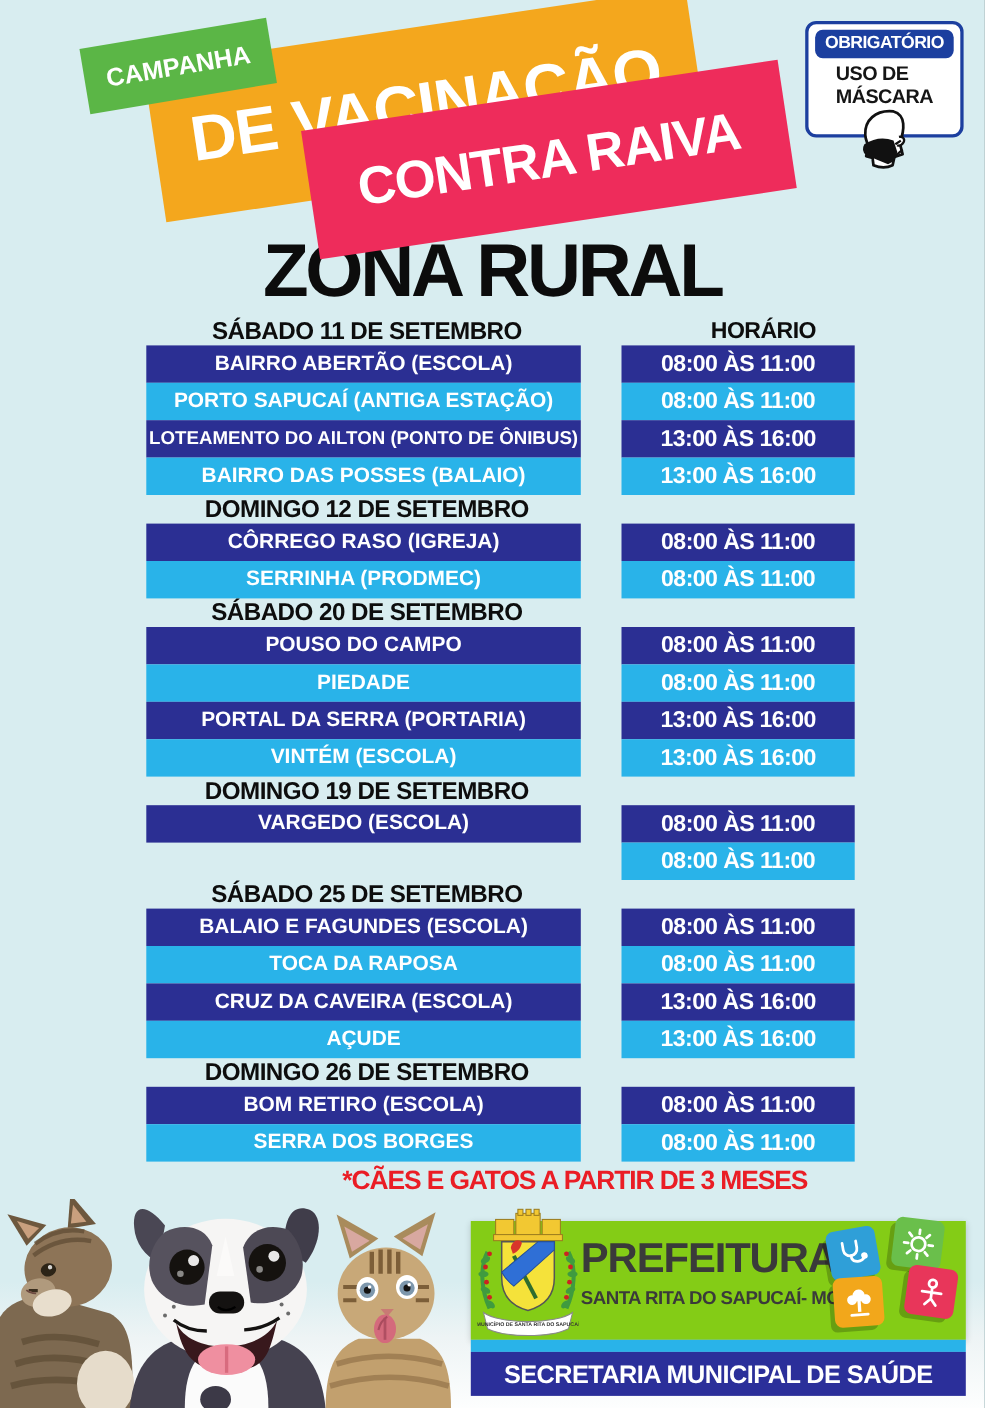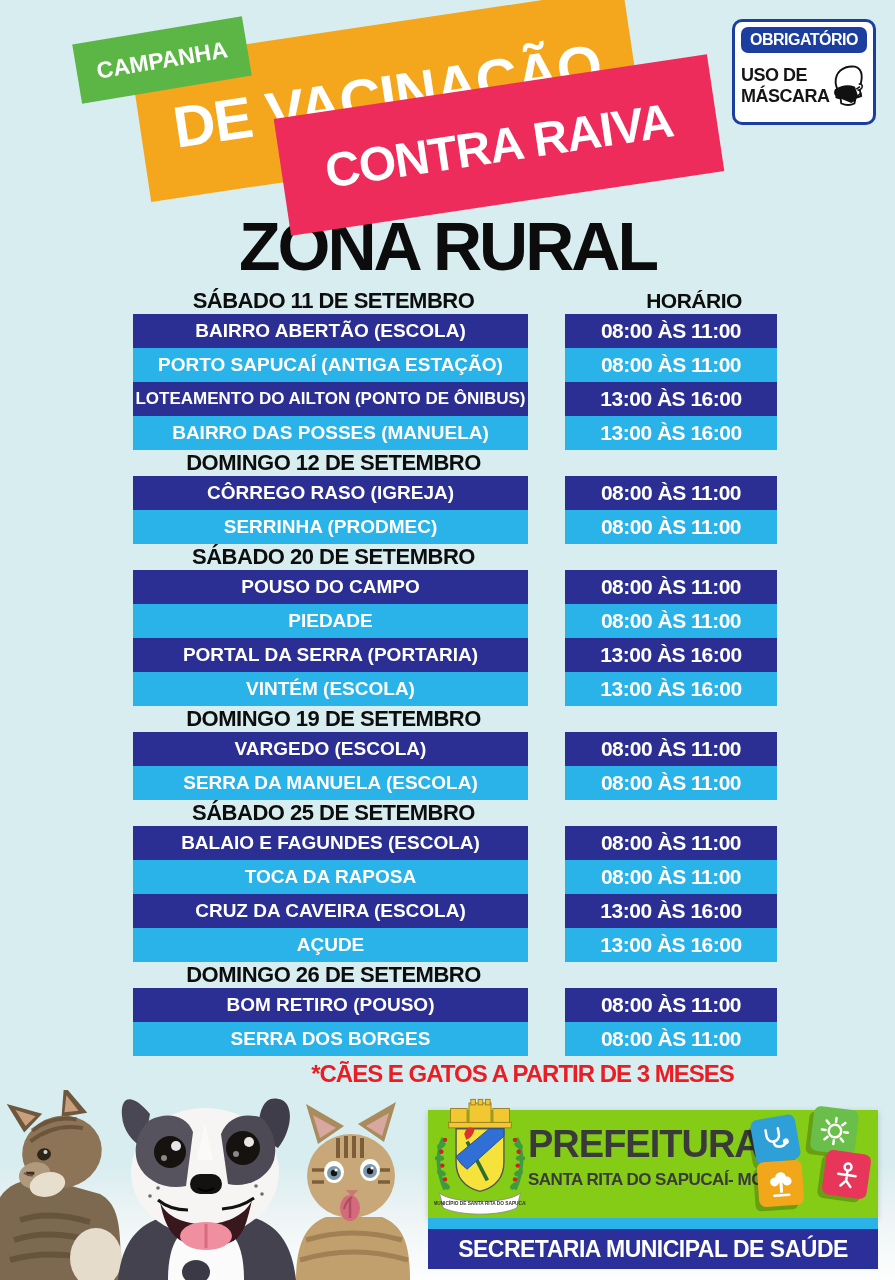--- a/index.html
+++ b/index.html
@@ -16,21 +16,21 @@
   .band-yellow span{font-size:58px;letter-spacing:-1px;}
   .band-pink{left:280px;top:86px;width:438px;height:118px;background:var(--pink,#ee2c5b);transform:rotate(-8.5deg);z-index:2;}
   .band-pink span{font-size:48px;letter-spacing:-1px;}
   .band-green{left:76px;top:30px;width:172px;height:60px;background:var(--green,#5bb646);transform:rotate(-9.5deg);z-index:3;}
   .band-green span{font-size:23px;}
   
   .mask-badge{position:absolute;left:732px;top:19px;width:144px;height:106px;background:#fff;
     border:3px solid var(--badge-blue,#1c3f9f);border-radius:10px;z-index:4;padding:5px 6px;}
   .badge-top{background:var(--badge-blue,#1c3f9f);border-radius:7px;color:#fff;font-weight:900;
     font-size:16px;text-align:center;line-height:26px;height:26px;letter-spacing:-0.5px;}
-  .badge-body{display:flex;align-items:center;justify-content:space-between;margin-top:4px;}
+  .badge-body{display:flex;align-items:center;justify-content:space-between;margin-top:4px;flex-direction:column;}
   .badge-text{color:#151515;font-weight:900;font-size:18px;line-height:1.15;letter-spacing:-0.5px;}
   .badge-text span{display:block;}
   
   .page-title{position:absolute;top:212px;left:0;width:895px;text-align:center;margin:0;
     font-size:68px;font-weight:900;color:#0c0c0c;letter-spacing:-3px;line-height:1;}
   
   #schedule{position:absolute;top:288px;left:0;width:895px;z-index:2;}
   .sec-header{position:relative;height:26px;margin-left:23px;}
   .day{position:absolute;left:113px;width:395px;top:0;line-height:26px;text-align:center;
     font-size:22px;font-weight:900;color:#0d0d0d;letter-spacing:-0.5px;white-space:nowrap;}
@@ -110,21 +110,21 @@
       </div>
       <div class="srow light">
         <div class="loc fit">PORTO SAPUCAÍ (ANTIGA ESTAÇÃO)</div>
         <div class="time">08:00 ÀS 11:00</div>
       </div>
       <div class="srow dark">
         <div class="loc fit" style="font-size: 17px;">LOTEAMENTO DO AILTON (PONTO DE ÔNIBUS)</div>
         <div class="time">13:00 ÀS 16:00</div>
       </div>
       <div class="srow light">
-        <div class="loc fit">BAIRRO DAS POSSES (MANUELA)</div>
+        <div class="loc fit">BAIRRO DAS POSSES (BALAIO)</div>
         <div class="time">13:00 ÀS 16:00</div>
       </div>
       <div class="sec-header">
         <div class="day">DOMINGO 12 DE SETEMBRO</div>
       </div>
       <div class="srow dark">
         <div class="loc fit">CÔRREGO RASO (IGREJA)</div>
         <div class="time">08:00 ÀS 11:00</div>
       </div>
       <div class="srow light">
@@ -151,21 +151,20 @@
         <div class="time">13:00 ÀS 16:00</div>
       </div>
       <div class="sec-header">
         <div class="day">DOMINGO 19 DE SETEMBRO</div>
       </div>
       <div class="srow dark">
         <div class="loc fit">VARGEDO (ESCOLA)</div>
         <div class="time">08:00 ÀS 11:00</div>
       </div>
       <div class="srow light">
-        <div class="loc fit">SERRA DA MANUELA (ESCOLA)</div>
         <div class="time">08:00 ÀS 11:00</div>
       </div>
       <div class="sec-header">
         <div class="day">SÁBADO 25 DE SETEMBRO</div>
       </div>
       <div class="srow dark">
         <div class="loc fit">BALAIO E FAGUNDES (ESCOLA)</div>
         <div class="time">08:00 ÀS 11:00</div>
       </div>
       <div class="srow light">
@@ -177,21 +176,21 @@
         <div class="time">13:00 ÀS 16:00</div>
       </div>
       <div class="srow light">
         <div class="loc fit">AÇUDE</div>
         <div class="time">13:00 ÀS 16:00</div>
       </div>
       <div class="sec-header">
         <div class="day">DOMINGO 26 DE SETEMBRO</div>
       </div>
       <div class="srow dark">
-        <div class="loc fit">BOM RETIRO (POUSO)</div>
+        <div class="loc fit">BOM RETIRO (ESCOLA)</div>
         <div class="time">08:00 ÀS 11:00</div>
       </div>
       <div class="srow light">
         <div class="loc fit">SERRA DOS BORGES</div>
         <div class="time">08:00 ÀS 11:00</div>
       </div>
     </div>
 
   <div class="note">*CÃES E GATOS A PARTIR DE 3 MESES</div>
 

